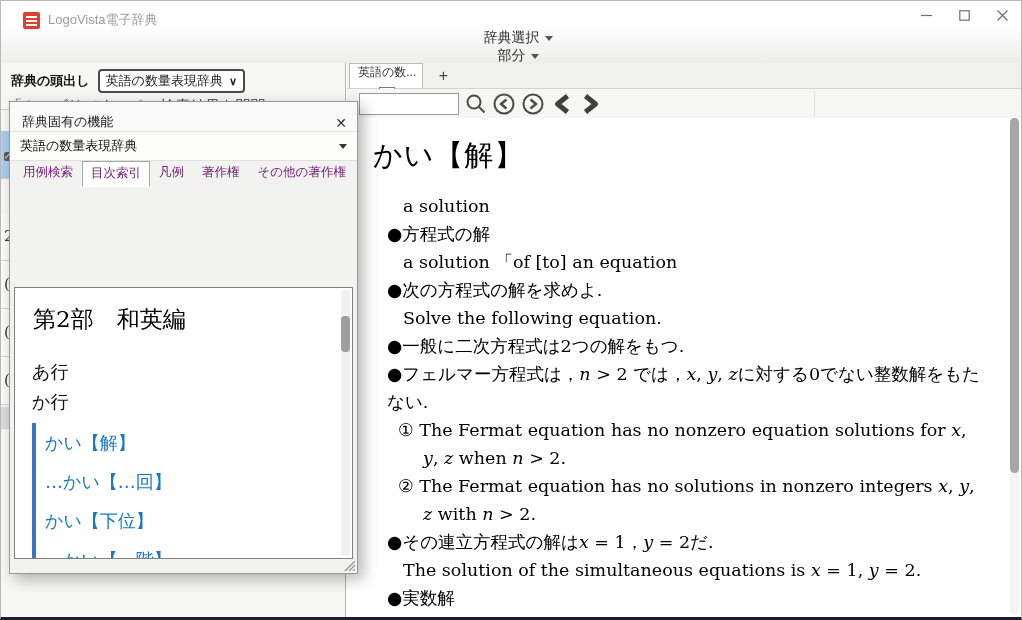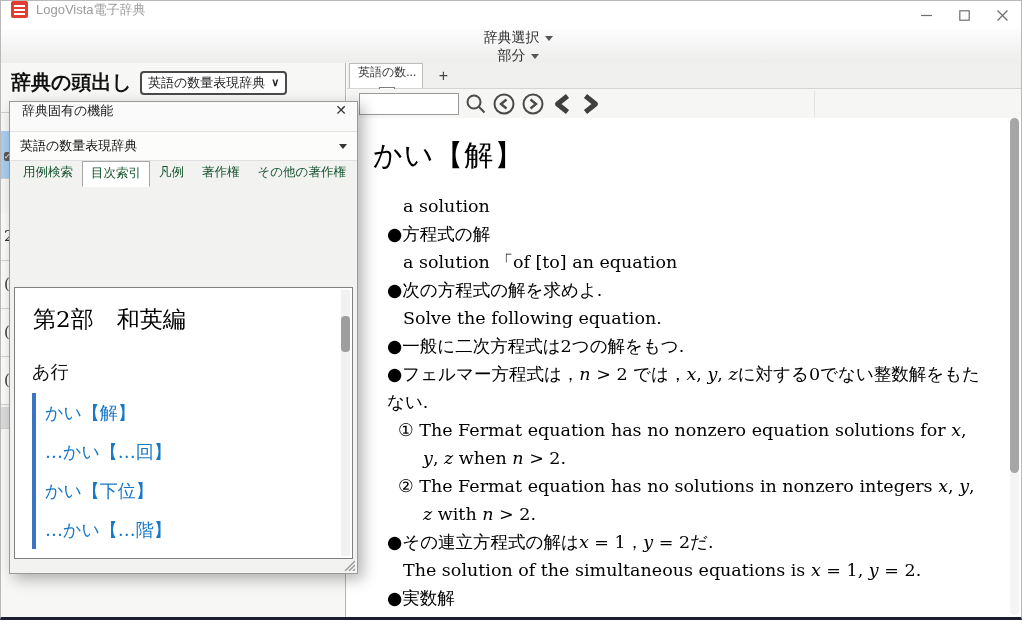--- a/index.html
+++ b/index.html
@@ -1,42 +1,42 @@
 <!DOCTYPE html>
 <html><head>
 <meta charset="utf-8">
 <style>
   * { margin:0; padding:0; box-sizing:border-box; }
   html,body { width:1022px; height:620px; overflow:hidden; }
   body { font-family:"Liberation Sans",sans-serif; background:#fff; position:relative; }
   .window { position:absolute; inset:0; border:1px solid #b9b9b9; border-bottom:3px solid #1d1d30; background:#fff; overflow:hidden; }
 
   
-  .titlebar { position:absolute; left:0; top:0; right:0; height:28px; background:#fff; display:flex; align-items:flex-start; }
+  .titlebar { position:absolute; left:12px; top:0; right:0; height:28px; background:#fff; display:flex; align-items:flex-end; }
   .app-logo { width:17px; height:17px; margin-left:10px; background:#e23d2e; border-radius:2px; position:relative; flex:none; }
   .app-logo i { position:absolute; left:3px; right:3px; height:2px; background:#fff; }
   .app-logo i:nth-child(1){top:4px} .app-logo i:nth-child(2){top:8px} .app-logo i:nth-child(3){top:12px}
   .app-title { margin-left:8px; font-size:13px; color:#9b9b9b; }
   .win-controls { margin-left:auto; display:flex; height:100%; }
   .win-btn { width:38px; height:100%; display:flex; align-items:center; justify-content:center; color:#6f6f6f; font-size:13px; cursor:default; }
   .win-btn svg { stroke:#6f6f6f; }
 
   
   .toolbar { position:absolute; left:0; top:28px; right:0; height:34px; background:linear-gradient(#fdfdfd,#ededec); display:flex; align-items:center;flex-direction:column; }
   .tb-menu { font-size:14px; color:#2e2e2e; margin-left:14px; display:flex; align-items:center; gap:5px; cursor:default; }
   .tb-caret { width:0;height:0;border-left:4px solid transparent;border-right:4px solid transparent;border-top:5px solid #555; }
   .tb-search { margin-left:18px; width:180px; height:24px; border:1px solid #8f8f8f; background:#fff; font-size:13px; padding:0 5px; }
   .tb-iconbtn { width:27px; height:27px; display:flex; align-items:center; justify-content:center; margin-left:3px; }
   .tb-right { margin-left:auto; display:flex; align-items:center; margin-right:10px; gap:10px; }
   .dots { font-size:15px; letter-spacing:2px; color:#333; font-weight:bold; line-height:10px; }
 
   
   .leftpane { position:absolute; left:0; top:62px; width:345px; bottom:0; background:#f7f7f6; border-right:1px solid #b5b5b5; overflow:hidden; }
   .lp-header { display:flex; align-items:center; padding:6px 8px 4px 10px; }
-  .lp-title { font-family:"DejaVu Serif",serif; font-weight:bold; font-size:20px; color:#111; }
+  .lp-title { font-family:"DejaVu Serif",serif; font-weight:bold; font-size:13px; color:#111; }
   .lp-dd { margin-left:8px; border:2px solid #4a4a4a; border-radius:4px; background:#fff; height:24px; display:flex; align-items:center; padding:0 6px; font-size:13px; color:#222; gap:6px; }
   .lp-dd-arrow { font-size:11px; font-weight:bold; color:#222; }
   .lp-clip { height:13px; overflow:hidden; font-family:"DejaVu Serif",serif; font-size:15px; color:#333; padding-left:6px; border-bottom:1px solid #cfcfcf; }
   .lp-row { position:absolute; left:0; width:345px; border-bottom:1px solid #d2d2d2; font-family:"DejaVu Serif",serif; font-size:15px; color:#333; overflow:hidden; padding:14px 4px 0 3px; background:#fbfbfa; }
   .lp-row.sel { background:#a9cdf0; }
   .lp-row.gray { background:#dadada; }
   .lp-badge { width:10px; height:10px; background:#5a5a5a; border-radius:2px; color:#fff; font-size:8px; line-height:10px; text-align:center; font-family:"Liberation Sans",sans-serif; }
 
   
   .rightpane { position:absolute; left:346px; top:62px; right:0; bottom:0; background:#fff; }
@@ -54,28 +54,28 @@
   .line-jp { margin-left:14px; }
   .line-en1 { margin-left:30px; }
   .line-en2 { margin-left:30px; }
   .line-num { margin-left:25px; padding-left:25px; text-indent:-25px; }
   .line i { font-family:"DejaVu Serif",serif; font-style:italic; }
   .rp-scroll { position:absolute; right:2px; top:55px; bottom:2px; width:9px; background:#f4f4f4; border-radius:5px; }
   .rp-thumb { position:absolute; left:0; right:0; top:0px; height:355px; background:#a6a6a6; border-radius:5px; }
 
   
   .dialog { position:absolute; left:8px; top:100px; width:349px; height:473px; background:#f2f2f1; border:1px solid #9a9a9a; box-shadow:5px 5px 14px rgba(0,0,0,.3); z-index:10; }
-  .dlg-titlebar { height:30px; display:flex; align-items:flex-start; padding:0 10px 0 12px; border-bottom:1px solid #e3e3e3; background:#fafafa; }
+  .dlg-titlebar { height:30px; display:flex; align-items:flex-end; padding:0 10px 0 12px; border-bottom:1px solid #e3e3e3; background:#fafafa; }
   .dlg-title { font-size:13px; color:#1a1a1a; }
   .dlg-close { margin-left:auto; font-size:14px; color:#333; }
   .dlg-combo { height:29px; display:flex; align-items:center; background:#fcfcfb; padding:0 10px; border-bottom:1px solid #e0e0e0; }
   .dlg-combo-label { font-size:13px; color:#111; }
   .dlg-combo-arrow { margin-left:auto; width:0;height:0;border-left:4px solid transparent;border-right:4px solid transparent;border-top:5px solid #333; }
   .dlg-tabs { height:25px; display:flex; align-items:flex-end; padding-left:4px; }
-  .dlg-tab { font-size:12.5px; color:#14532d; padding:3px 8px 4px 8px; border:1px solid transparent; }
+  .dlg-tab { font-size:12.5px; color:#701a75; padding:3px 8px 4px 8px; border:1px solid transparent; }
   .dlg-tab.active { background:#fff; border:1px solid #a8a8a8; border-bottom:1px solid #fff; position:relative; top:1px; }
   .dlg-list { position:absolute; left:4px; right:4px; top:185px; bottom:14px; background:#fff; border:1px solid #808080; overflow:hidden; padding:12px 18px 0 17px; font-family:"DejaVu Serif",serif; }
   .dl-heading { font-size:23px; font-weight:normal; color:#000; margin:4px 0 22px 1px; }
   .dl-plain { font-size:18px; color:#111; line-height:30px; }
   .dl-link { font-size:18px; color:#1878c8; border-left:4px solid #3b74c0; padding-left:9px; line-height:39px; }
   .dl-plain + .dl-link { margin-top:6px; }
   .dlg-scroll { position:absolute; right:2px; top:2px; bottom:2px; width:9px; background:#f1f1f1; }
   .dlg-thumb { position:absolute; left:0; right:0; top:26px; height:36px; background:#9e9e9e; border-radius:4px; }
   .dlg-grip { position:absolute; right:2px; bottom:2px; width:13px; height:13px; }
 </style>
@@ -275,20 +275,21 @@
         <div class="dlg-tab">凡例</div>
         <div class="dlg-tab">著作権</div>
         <div class="dlg-tab">その他の著作権</div>
       </div>
     <div class="dlg-list" id="dlg-list">
       <div class="dlg-scroll">
           <div class="dlg-thumb"></div>
         </div>
     <div class="dl-heading">第2部　和英編</div>
         <div class="dl-plain">あ行</div>
+        <div class="dl-plain">か行</div>
         <div class="dl-link">かい【解】</div>
         <div class="dl-link">…かい【…回】</div>
         <div class="dl-link">かい【下位】</div>
         <div class="dl-link">…かい【…階】</div>
       </div>
     <svg class="dlg-grip" viewBox="0 0 13 13">
         <g stroke="#9a9a9a" stroke-width="1.4">
           <line x1="3" y1="13" x2="13" y2="3"></line>
           <line x1="7" y1="13" x2="13" y2="7"></line>
           <line x1="11" y1="13" x2="13" y2="11"></line>

